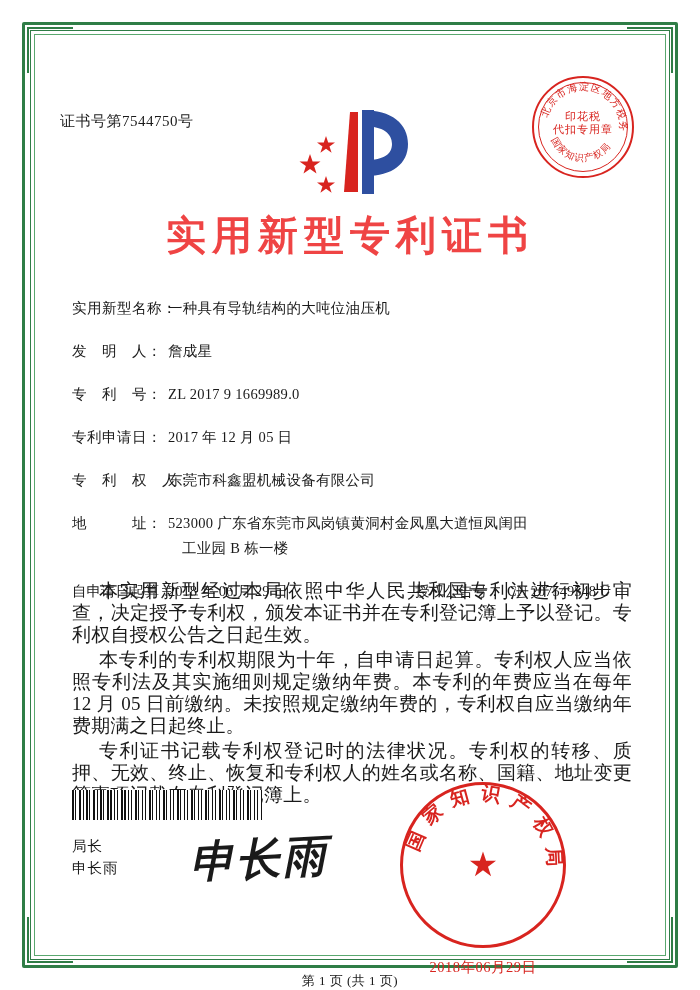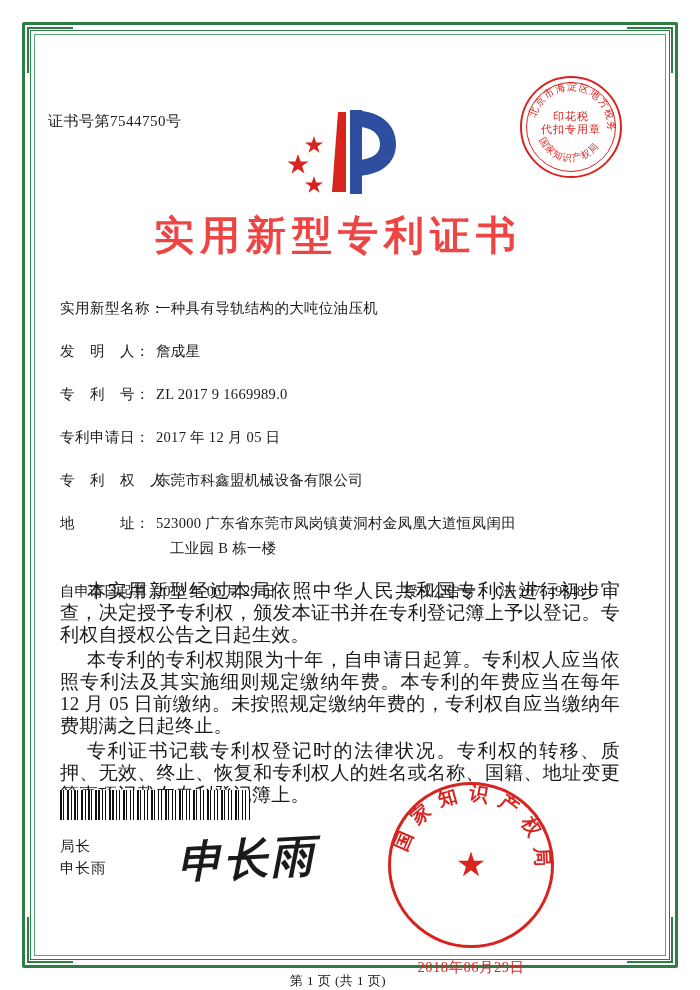--- a/index.html
+++ b/index.html
@@ -46,21 +46,21 @@
     border: 2px solid #2f7d46;
   }
   .corner.tl { left: 27px;  top: 27px;    border-right: none; border-bottom: none; }
   .corner.tr { right: 27px; top: 27px;    border-left: none;  border-bottom: none; }
   .corner.bl { left: 27px;  bottom: 27px; border-right: none; border-top: none; }
   .corner.br { right: 27px; bottom: 27px; border-left: none;  border-top: none; }
 
   
   .content {
     position: absolute;
-    left: 48px;
+    left: 60px;
     top: 60px;
     width: 580px;
     height: 870px;
   }
 
   .cert-number {
     position: absolute;
     left: 0;
     top: 52px;
     font-size: 15px;

